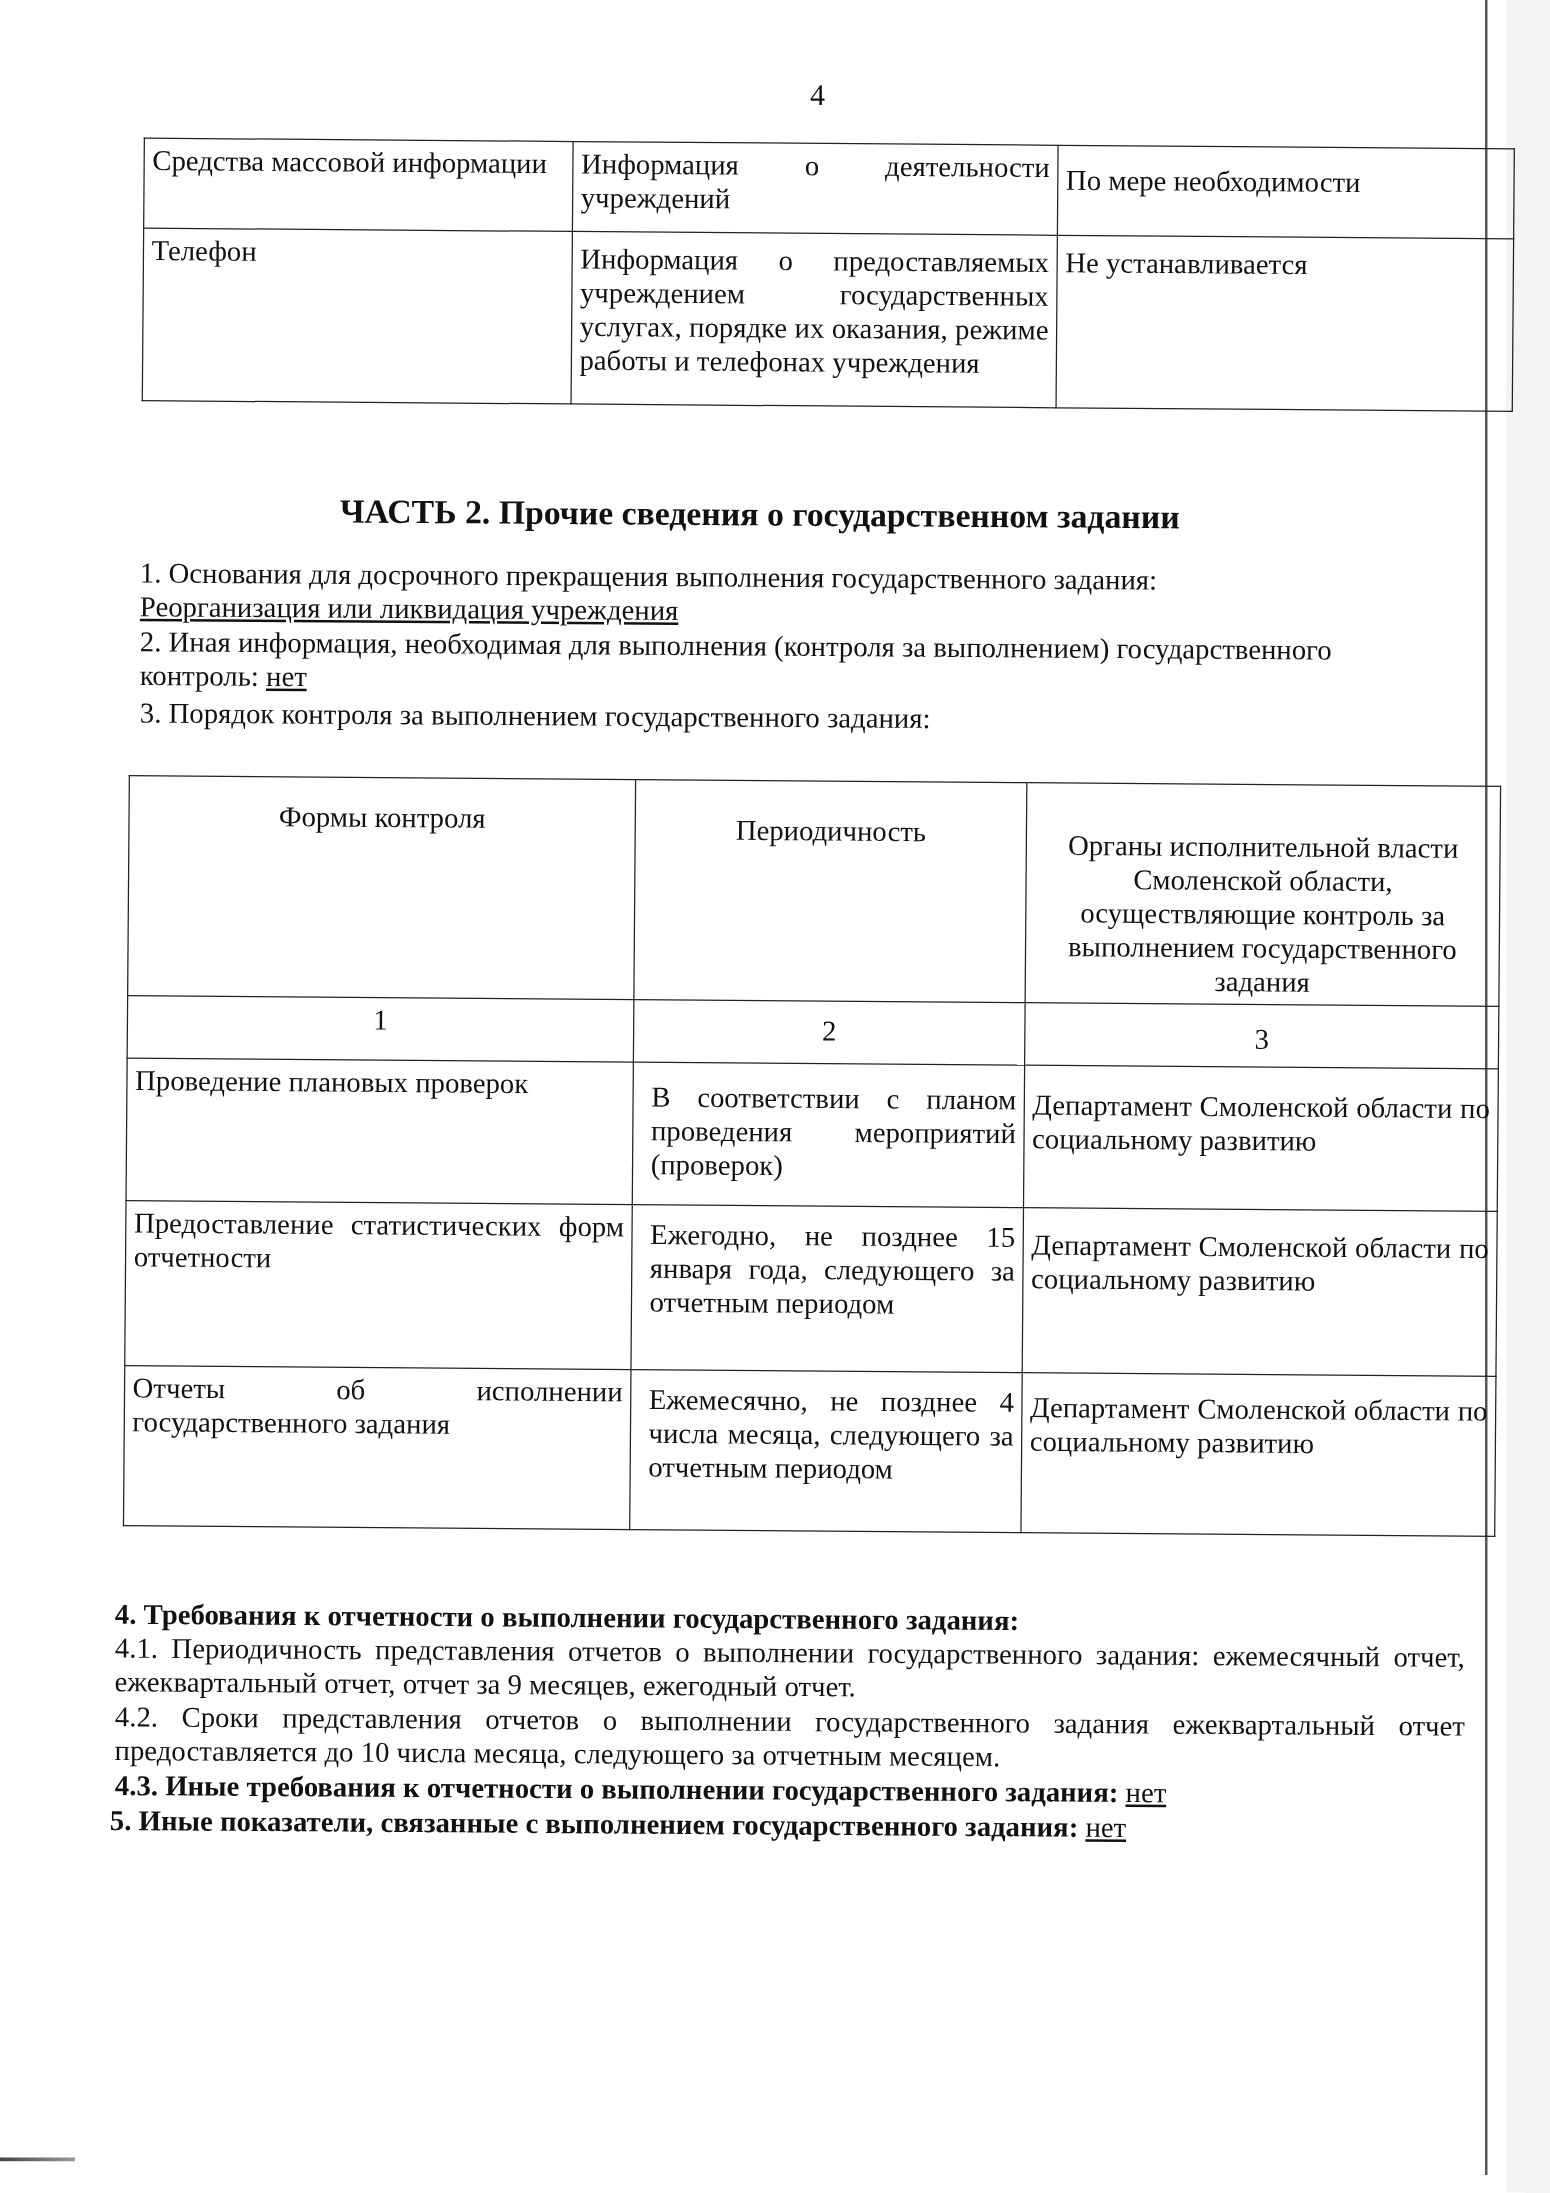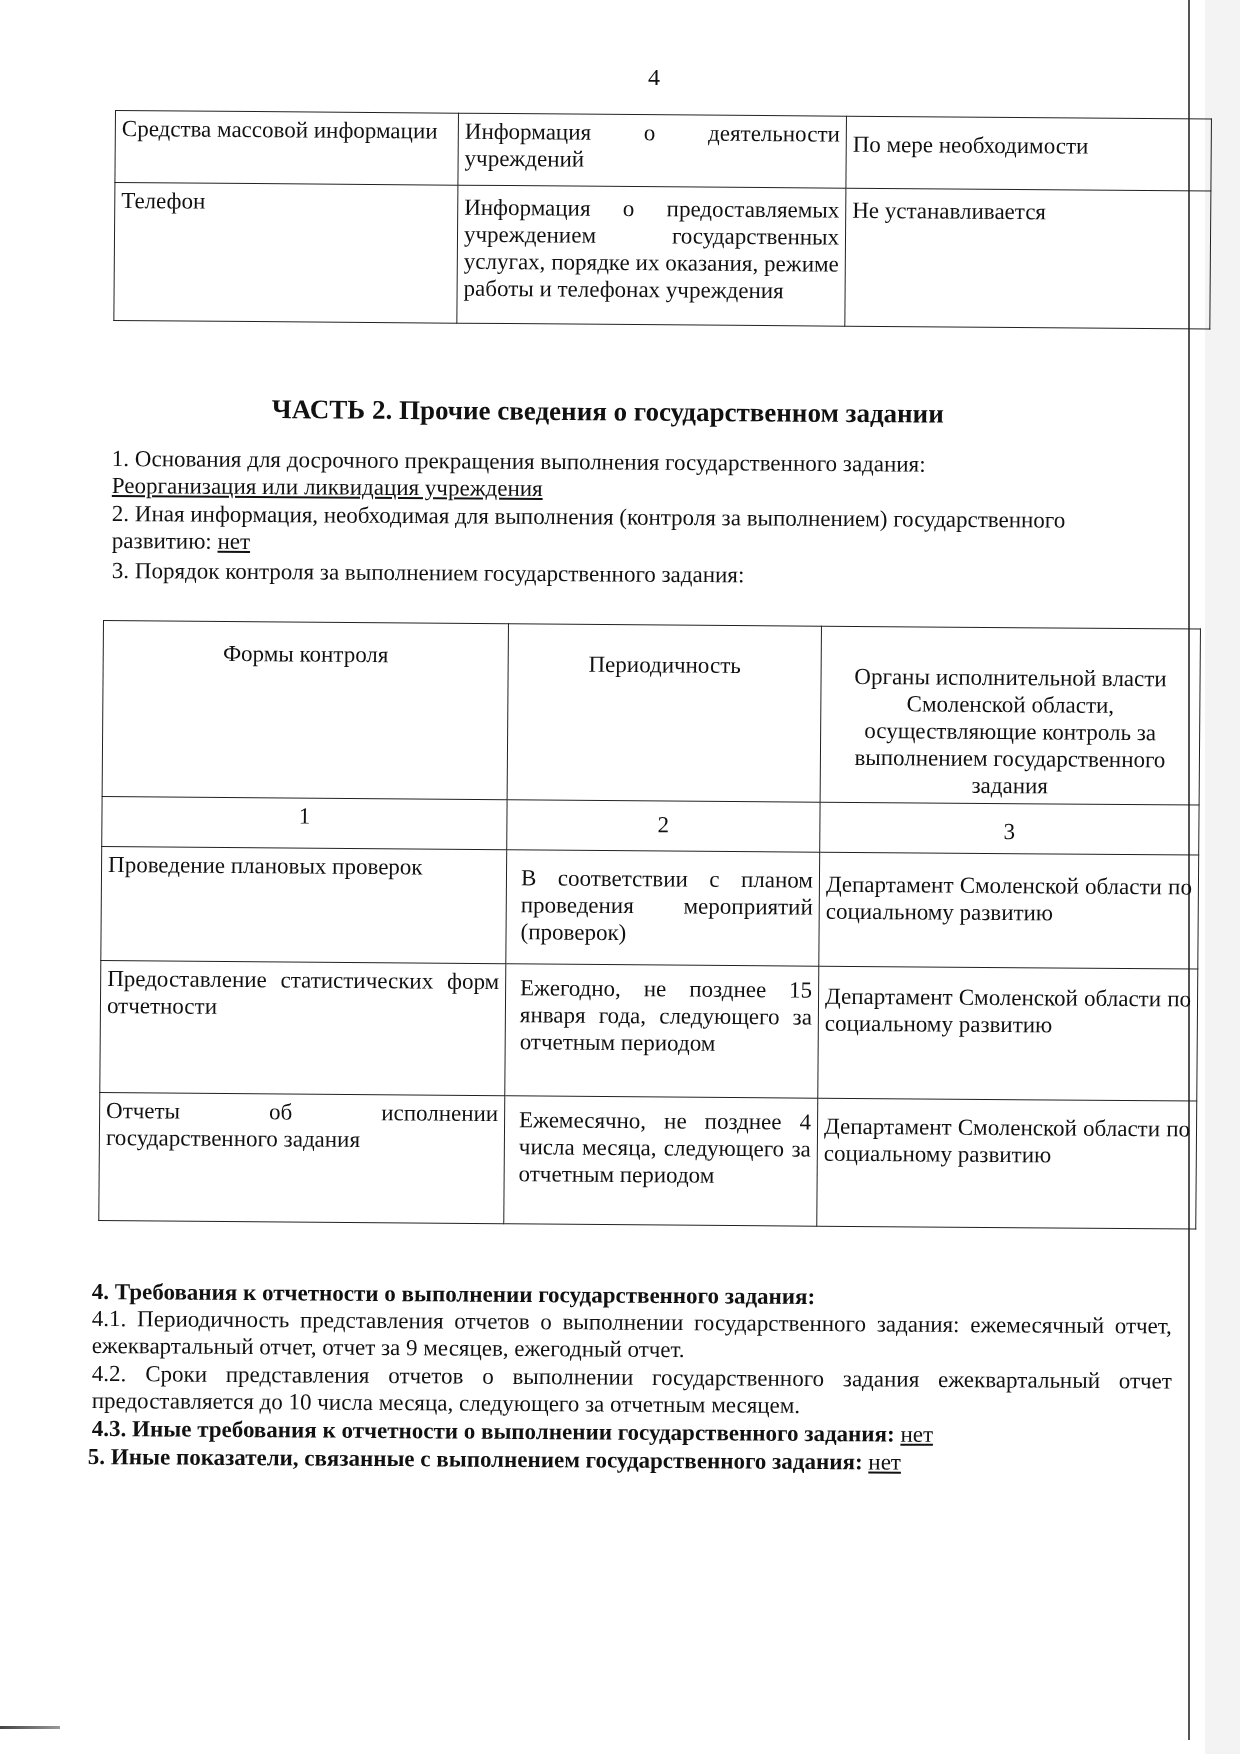--- a/index.html
+++ b/index.html
@@ -59,21 +59,21 @@
     <td style="padding-top:8px">Не устанавливается</td>
   </tr>
 </tbody>
   </table>
 
 <div class="title">ЧАСТЬ 2.  Прочие сведения  о государственном задании</div>
 
 <div class="para" style="top:445px">1. Основания для досрочного прекращения выполнения государственного задания:</div>
 <div class="para u" style="top:472px">Реорганизация или ликвидация учреждения</div>
 <div class="para" style="top:500px">2. Иная информация, необходимая для выполнения (контроля за  выполнением) государственного</div>
-<div class="para" style="top:527px"><span>развитию: </span><span class="u">нет</span></div>
+<div class="para" style="top:527px"><span>контроль: </span><span class="u">нет</span></div>
 <div class="para" style="top:557px">3. Порядок контроля за выполнением государственного задания:</div>
 
 <table id="t2">
   <tbody>
       <tr style="height:172px">
     <td class="center" style="padding-top:18px">Формы контроля</td>
     <td class="center" style="padding-top:26px">Периодичность</td>
     <td class="center" style="padding-top:36px">Органы исполнительной власти Смоленской области, осуществляющие контроль за выполнением государственного задания</td>
   </tr>
   <tr style="height:50px">

